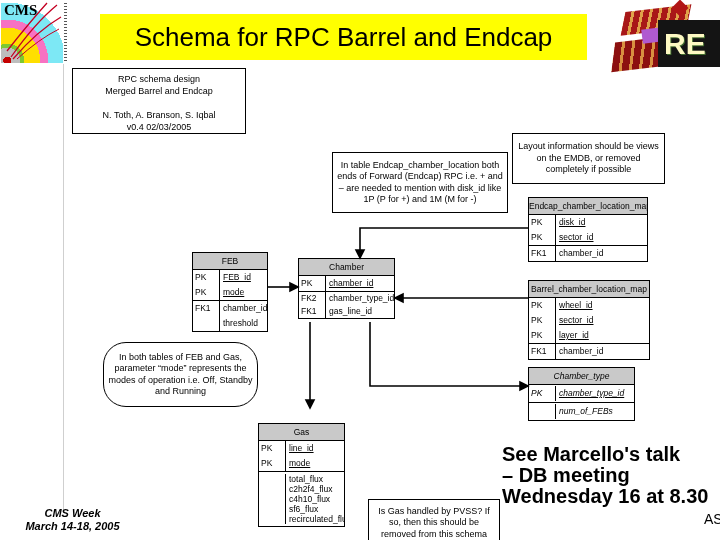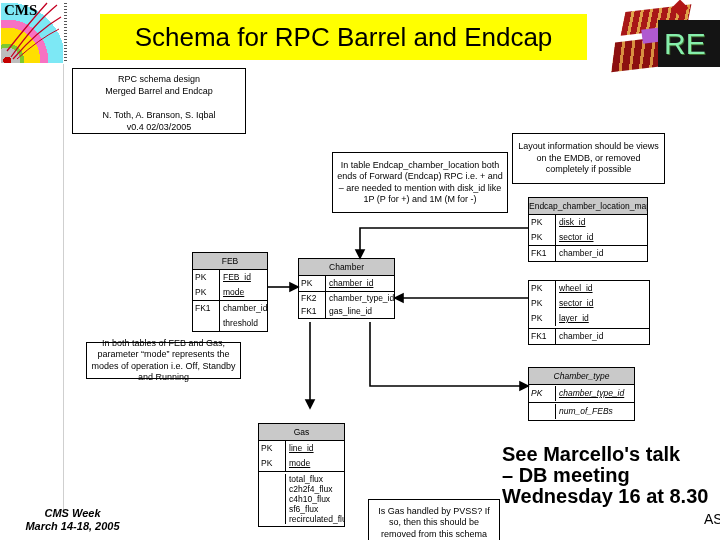--- a/index.html
+++ b/index.html
@@ -28,33 +28,33 @@
     transform:skewX(-18deg) rotate(-7deg);}
   .re-r2{position:absolute;left:2px;top:38px;width:72px;height:30px;
     background:repeating-linear-gradient(90deg,#8c1010 0 7px,#d89040 7px 10px);
     transform:skewX(-14deg) rotate(-7deg);}
   .re-r3{position:absolute;left:30px;top:28px;width:28px;height:14px;background:#b05ad0;
     transform:rotate(-7deg);}
   .re-dia{position:absolute;left:62px;top:2px;width:12px;height:12px;background:#b01616;
     transform:rotate(45deg);}
   .re-box{position:absolute;left:46px;top:20px;width:62px;height:47px;background:#141414;
     display:flex;align-items:center;justify-content:flex-start;padding-left:6px;box-sizing:border-box;}
-  .re-box span{font-size:30px;font-weight:normal;color:#86efac;text-shadow:1px 1px 0 #3f6b2d;}
+  .re-box span{font-size:30px;font-weight:bold;color:#fef9c3;text-shadow:1px 1px 0 #3f6b2d;}
 
   
   .notebox{position:absolute;border:1px solid #000;background:#fff;text-align:center;
     font-size:9px;line-height:11.5px;box-sizing:border-box;display:flex;
     align-items:center;justify-content:center;padding:2px 3px;}
   .info-box{position:absolute;left:72px;top:68px;width:174px;height:66px;border:1px solid #000;
     background:#fff;text-align:center;font-size:9px;line-height:12px;box-sizing:border-box;
     padding-top:4px;}
   .info-box .blank{height:12px;}
   .note-endcap{left:332px;top:152px;width:176px;height:61px;}
   .note-layout{left:512px;top:133px;width:153px;height:51px;}
-  .note-mode{left:86px;top:342px;width:155px;height:37px;}
+  .note-mode{left:103px;top:342px;width:155px;height:65px;border-radius:23px;}
   .note-gas{left:368px;top:463px;width:132px;height:48px;margin-top:36px;}
 
   
   .etable{position:absolute;border:1px solid #000;background:#fff;font-size:8.5px;box-sizing:border-box;}
   .etable .thead{background:#c9c9c9;border-bottom:1px solid #000;text-align:center;
     height:16px;line-height:16px;overflow:hidden;white-space:nowrap;}
   .etable .sec{border-bottom:1px solid #000;}
   .etable .sec:last-child{border-bottom:none;}
   .etable .trow{display:flex;height:15px;line-height:15px;white-space:nowrap;}
   .etable .k{width:24px;padding-left:2px;flex:none;}
@@ -180,20 +180,21 @@
         </div>
       </div>
       <div class="sec">
         <div class="trow">
           <span class="k">FK1</span>
           <span class="f">chamber_id</span>
         </div>
       </div>
     </div>
   <div class="etable t-barrel_map">
+      <div class="thead">Barrel_chamber_location_map</div>
       <div class="sec">
         <div class="trow">
           <span class="k">PK</span>
           <span class="f u">wheel_id</span>
         </div>
         <div class="trow">
           <span class="k">PK</span>
           <span class="f u">sector_id</span>
         </div>
         <div class="trow">

